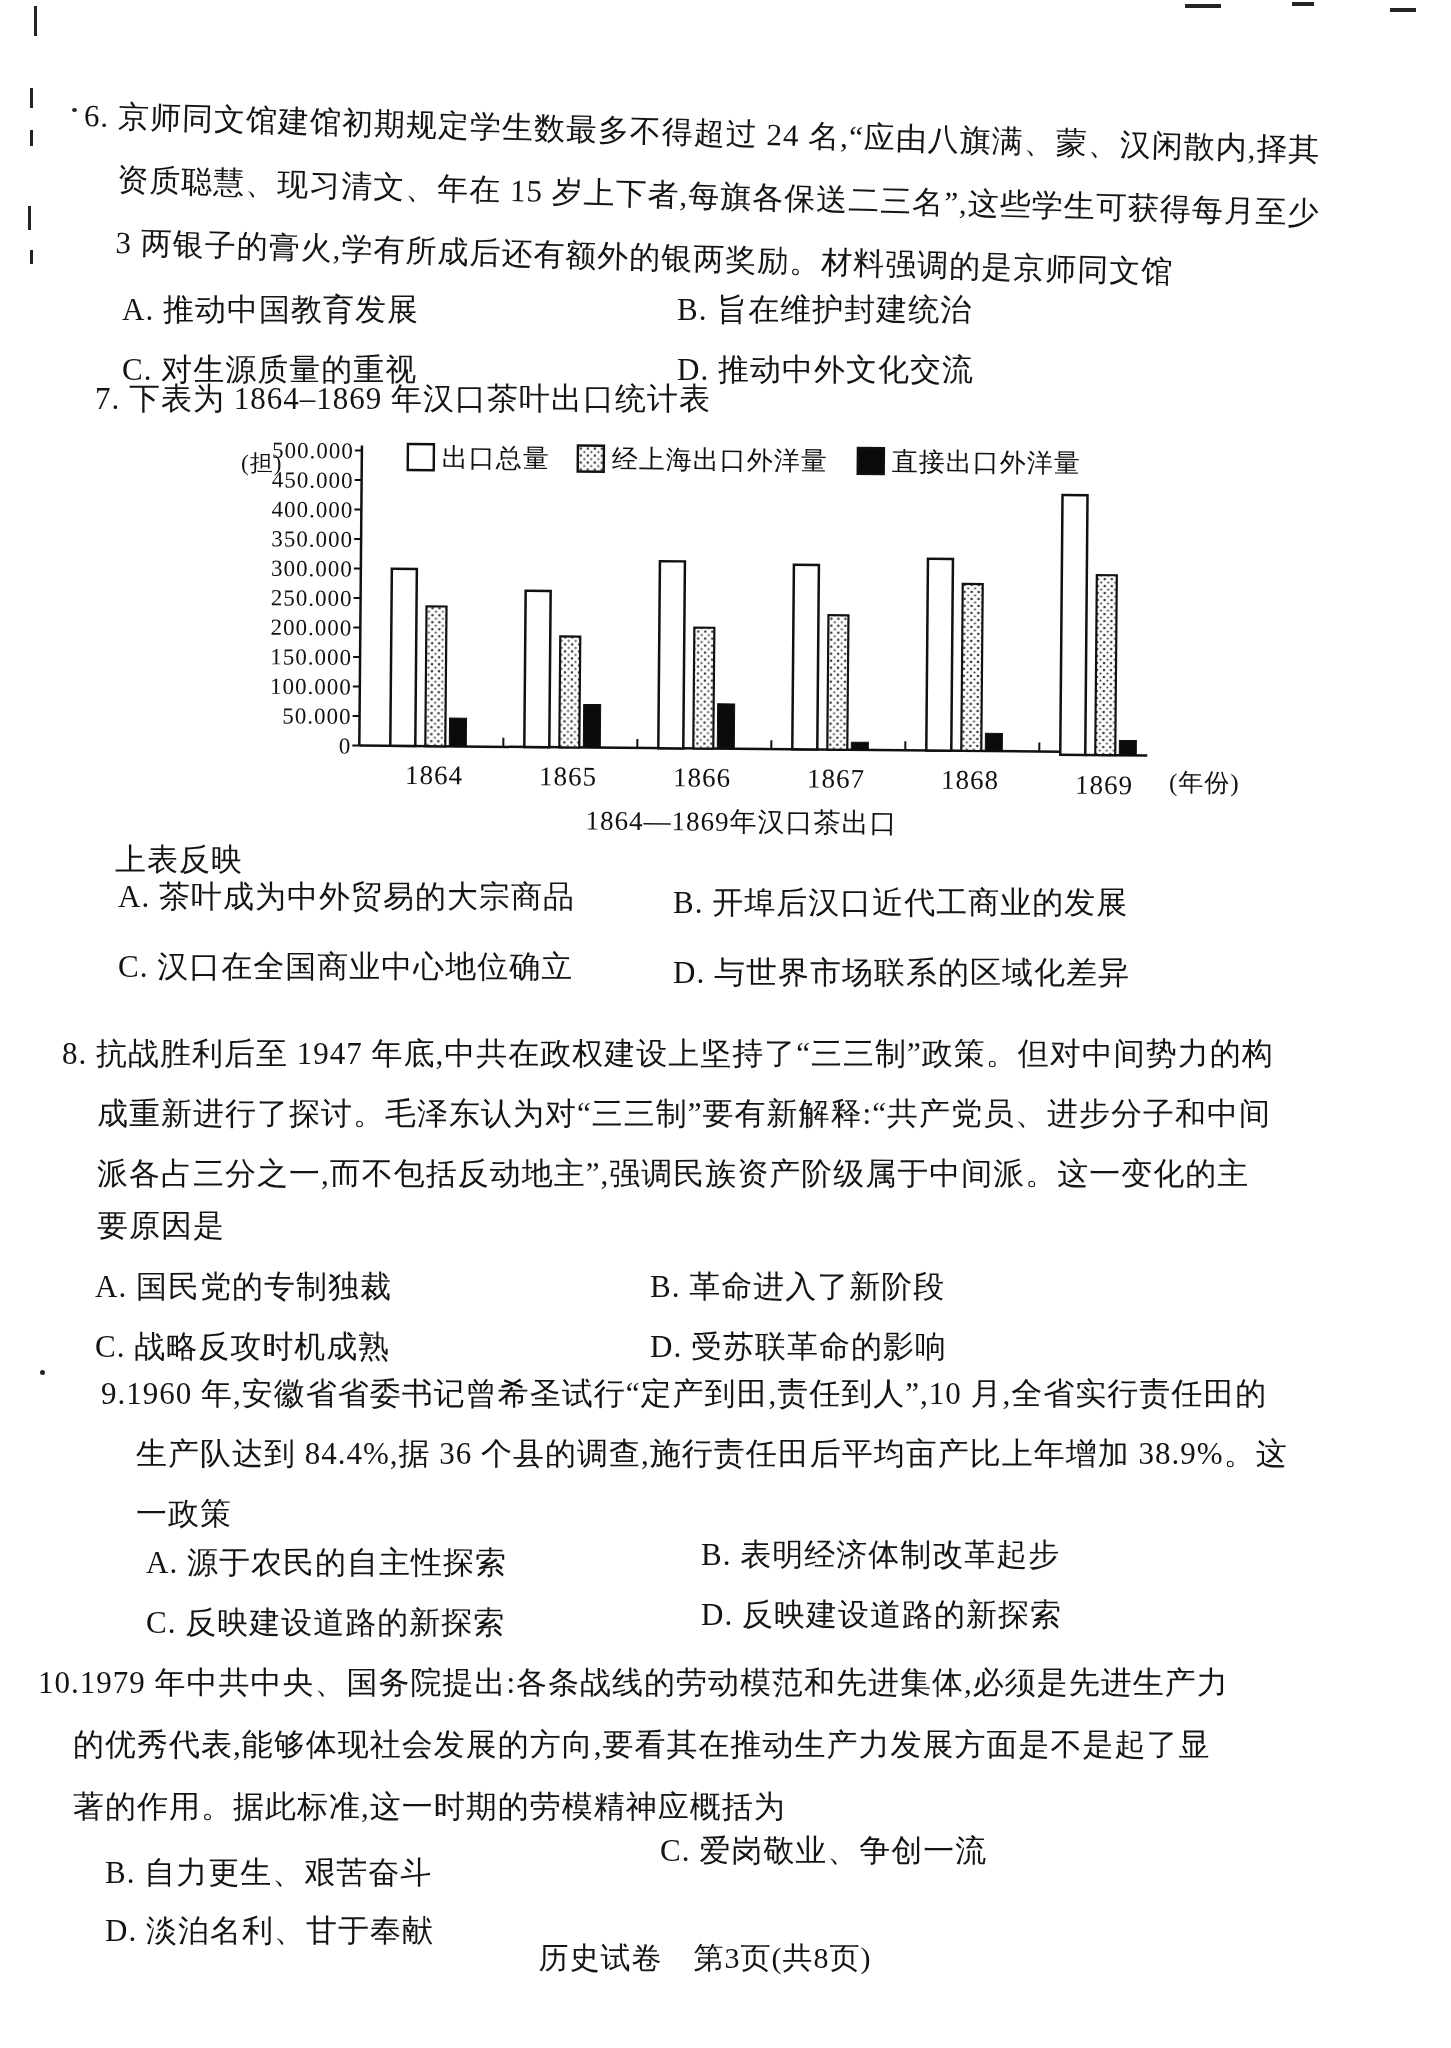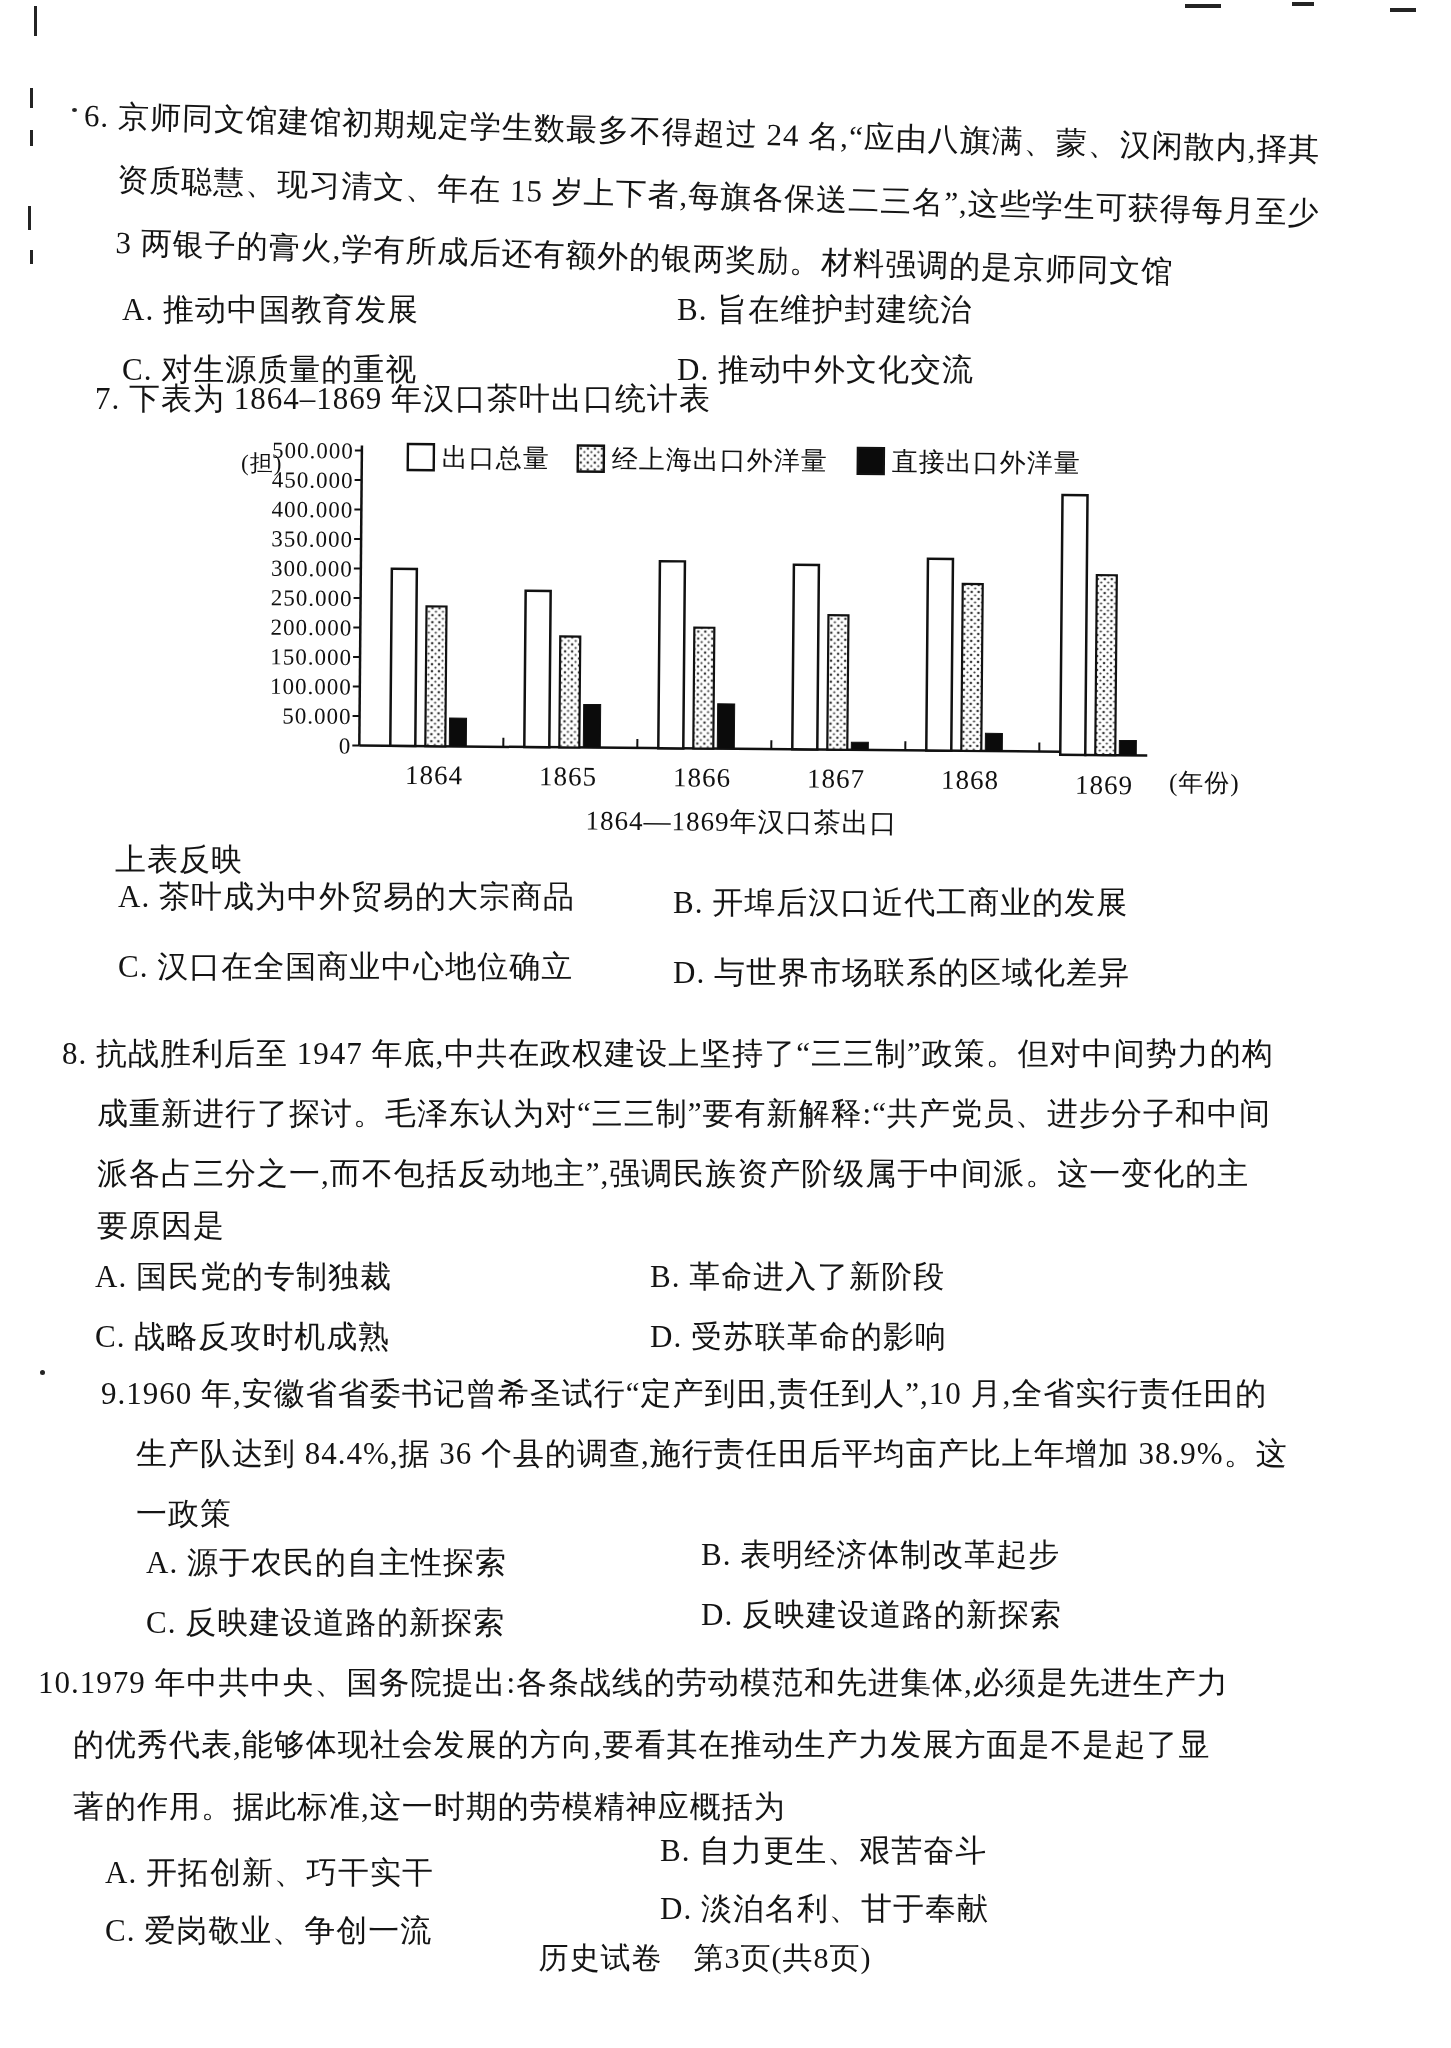--- a/index.html
+++ b/index.html
@@ -21,21 +21,21 @@
   .q10{left:38px;top:1652px;}.q10 .stem-line{line-height:62px;}
 
   .chart-wrap{margin:6px 0 0 85px;width:1120px;height:402px;
     transform:rotate(.5deg);transform-origin:0 0;}
   .lead-in{margin-top:2px;padding-left:20px;line-height:40px;white-space:nowrap;}
 
   .options{display:grid;grid-template-columns:555px 1fr;}
   .option{line-height:34px;white-space:nowrap;}
   .q6 .options{margin-top:20px;row-gap:26px;padding-left:37px;}
   .q7 .options{row-gap:36px;padding-left:23px;}
-  .q8 .options{margin-top:4px;row-gap:26px;padding-left:33px;}
+  .q8 .options{margin-top:14px;row-gap:26px;padding-left:33px;}
   .q9 .options{margin-top:2px;row-gap:26px;padding-left:45px;}
   .q10 .options{margin-top:18px;row-gap:24px;padding-left:67px;}
   .q7 .option:nth-child(even){transform:translateY(6px);}
   .q9 .option:nth-child(even){transform:translateY(-8px);}
   .q10 .option:nth-child(even){transform:translateY(-22px);}
 
   .footer{position:absolute;top:1938px;left:0;width:1410px;text-align:center;
     font-size:30px;letter-spacing:1px;}
 
   
@@ -174,21 +174,20 @@
           <div class="option">B. 表明经济体制改革起步</div>
           <div class="option">C. 反映建设道路的新探索</div>
           <div class="option">D. 反映建设道路的新探索</div>
         </div>
       </div>
       <div class="question q10">
         <div class="stem-line">10.1979 年中共中央、国务院提出:各条战线的劳动模范和先进集体,必须是先进生产力</div>
         <div class="stem-line cont">的优秀代表,能够体现社会发展的方向,要看其在推动生产力发展方面是不是起了显</div>
         <div class="stem-line cont">著的作用。据此标准,这一时期的劳模精神应概括为</div>
         <div class="options">
-          <div class="option">A. 开拓创新、巧干实干</div>
           <div class="option">B. 自力更生、艰苦奋斗</div>
           <div class="option">C. 爱岗敬业、争创一流</div>
           <div class="option">D. 淡泊名利、甘于奉献</div>
         </div>
       </div>
     </div>
   <div class="footer">历史试卷　第3页(共8页)</div>
   <div class="artifact a1"></div>
   <div class="artifact a2"></div>
   <div class="artifact a3"></div>

